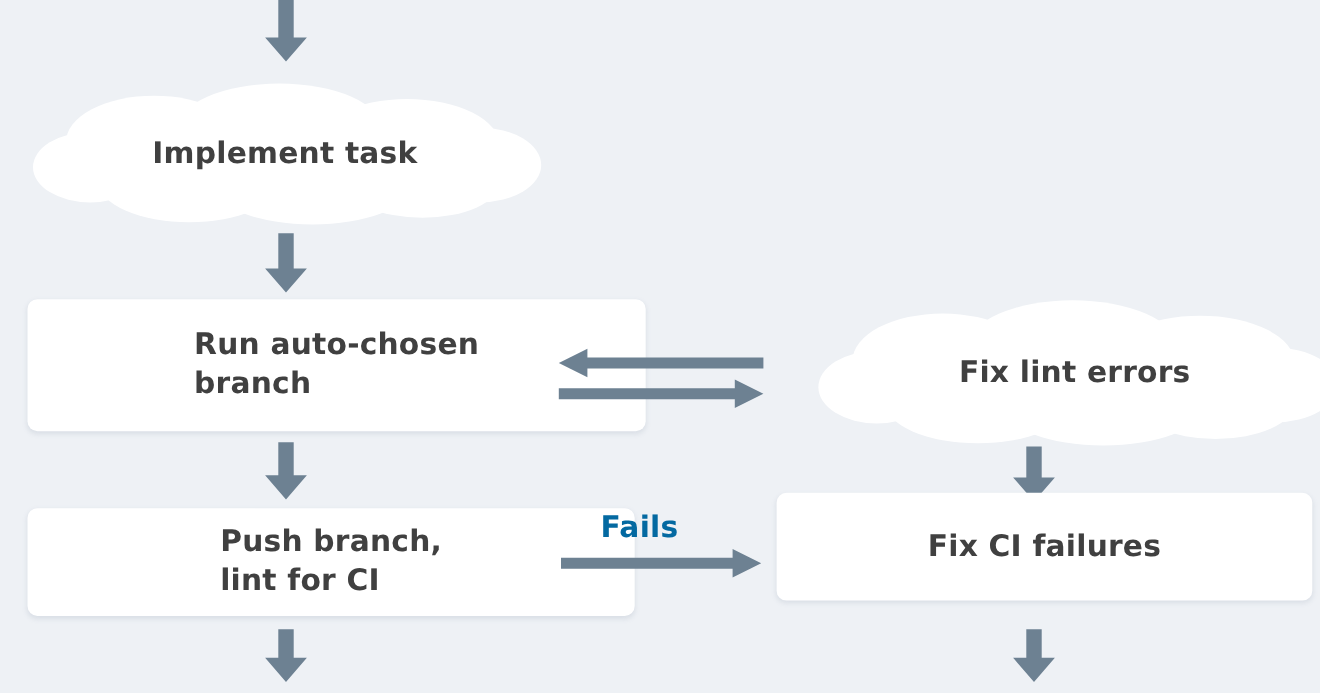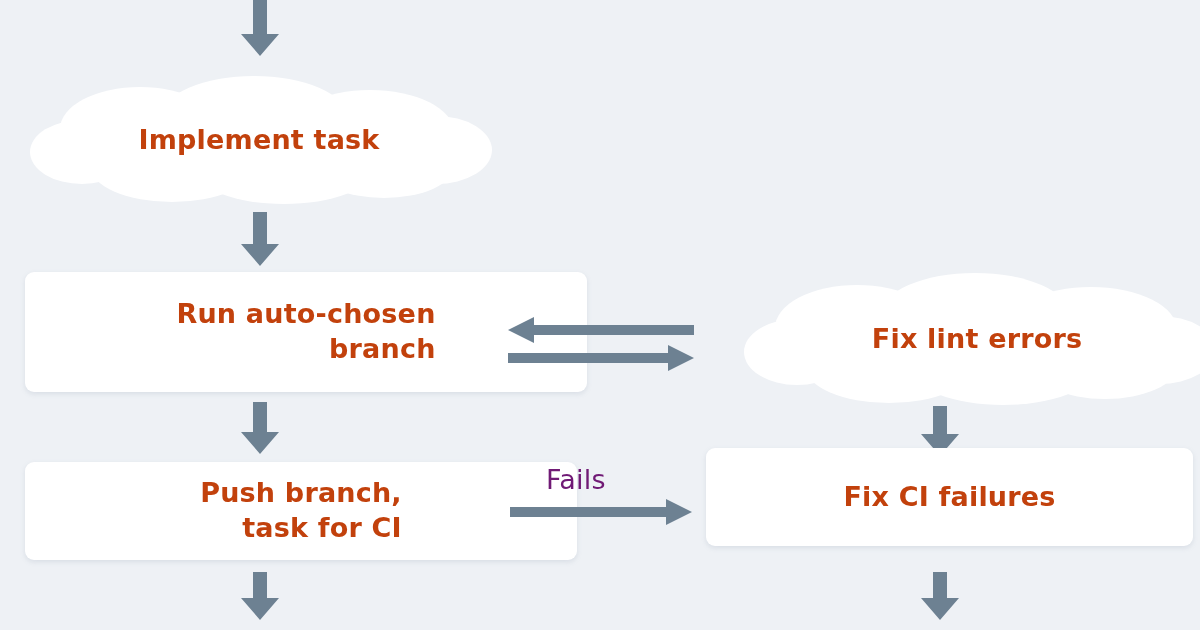--- a/index.html
+++ b/index.html
@@ -20,22 +20,22 @@
     background: #eef1f5;
   }
 
   
   .node {
     position: absolute;
     box-sizing: border-box;
     display: flex;
     align-items: center;
     justify-content: center;
-    text-align: right;
-    color: #c2410c;
+    text-align: left;
+    color: #404040;
     font-weight: 700;
     font-size: 27px;
     line-height: 1.28;
     letter-spacing: 0.2px;
   }
 
   
   .box {
     background: #ffffff;
     border-radius: 9px;
@@ -62,22 +62,22 @@
 
   
   .arrow {
     position: absolute;
   }
   .arrow svg { display: block; overflow: visible; }
 
   
   .edge-label {
     position: absolute;
-    color: #701a75;
-    font-weight: 400;
+    color: #0369a1;
+    font-weight: 700;
     font-size: 27px;
     letter-spacing: 0.2px;
     white-space: nowrap;
   }
 </style>
 </head>
 <body>
 
 <div id="canvas">
 
@@ -154,21 +154,21 @@
 
   <div class="arrow" style="left:916px; top:406px; width:48px; height:54px;">
     <svg viewBox="0 0 48 54" width="48" height="54" aria-hidden="true">
       <path d="M17 0 H31 V28 H43 L24 50 L5 28 H17 Z" fill="#6d8192"></path>
     </svg>
   </div>
 
   <div class="node box" style="left:25px; top:462px; width:552px; height:98px;">
     <span class="label">
       <span>Push branch,</span><br>
-      <span>task for CI</span>
+      <span>lint for CI</span>
     </span>
   </div>
 
   <div class="edge-label" style="left:546px; top:464px;">Fails</div>
 
   <div class="arrow" style="left:510px; top:498px; width:182px; height:28px;">
     <svg viewBox="0 0 182 28" width="182" height="28" aria-hidden="true">
       <path d="M182 14 L156 1 V9 H0 V19 H156 V27 Z" fill="#6d8192"></path>
     </svg>
   </div>

